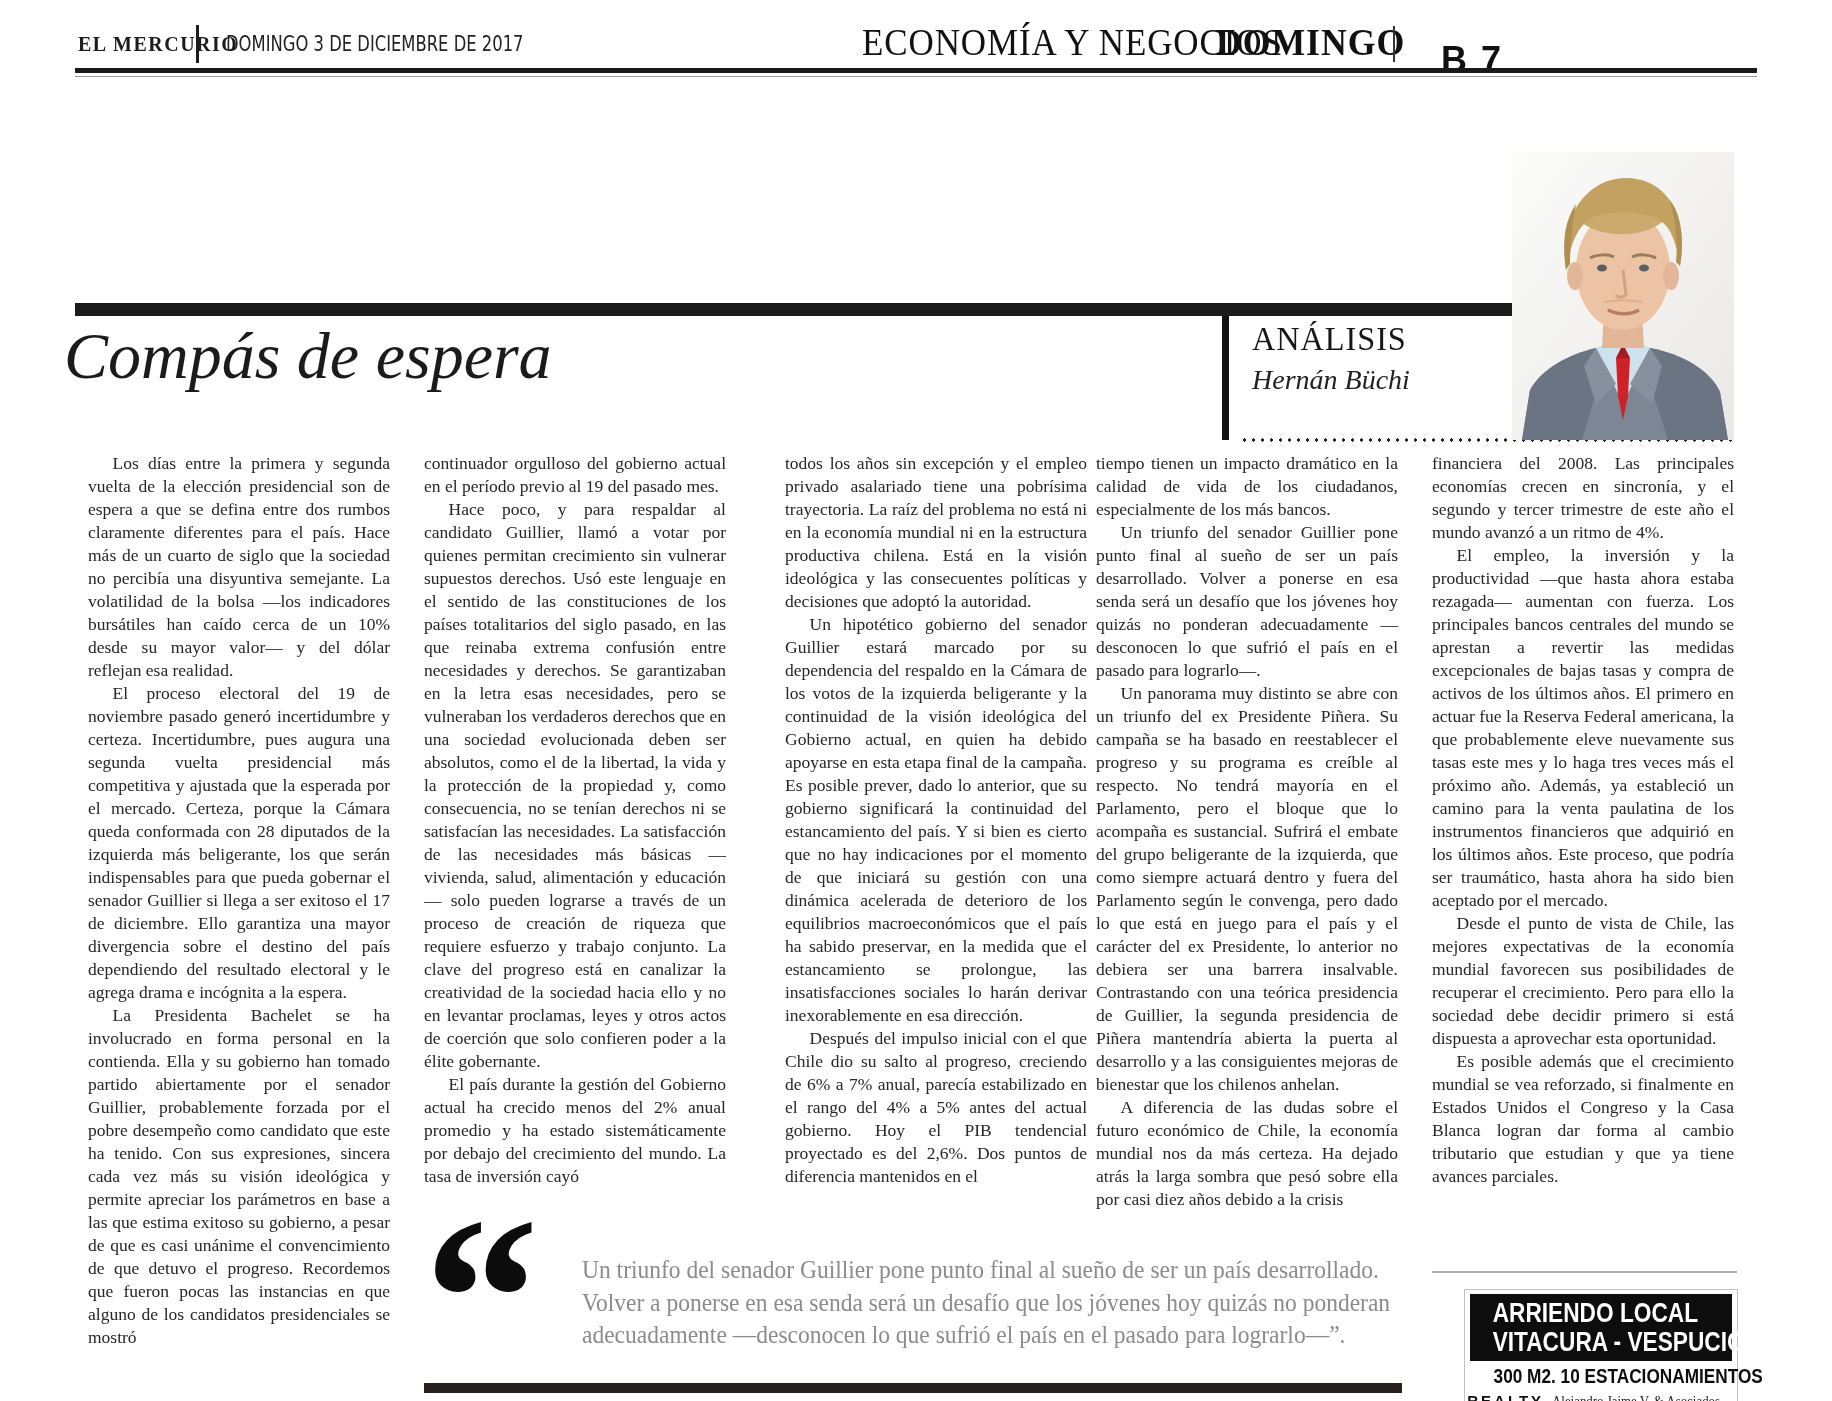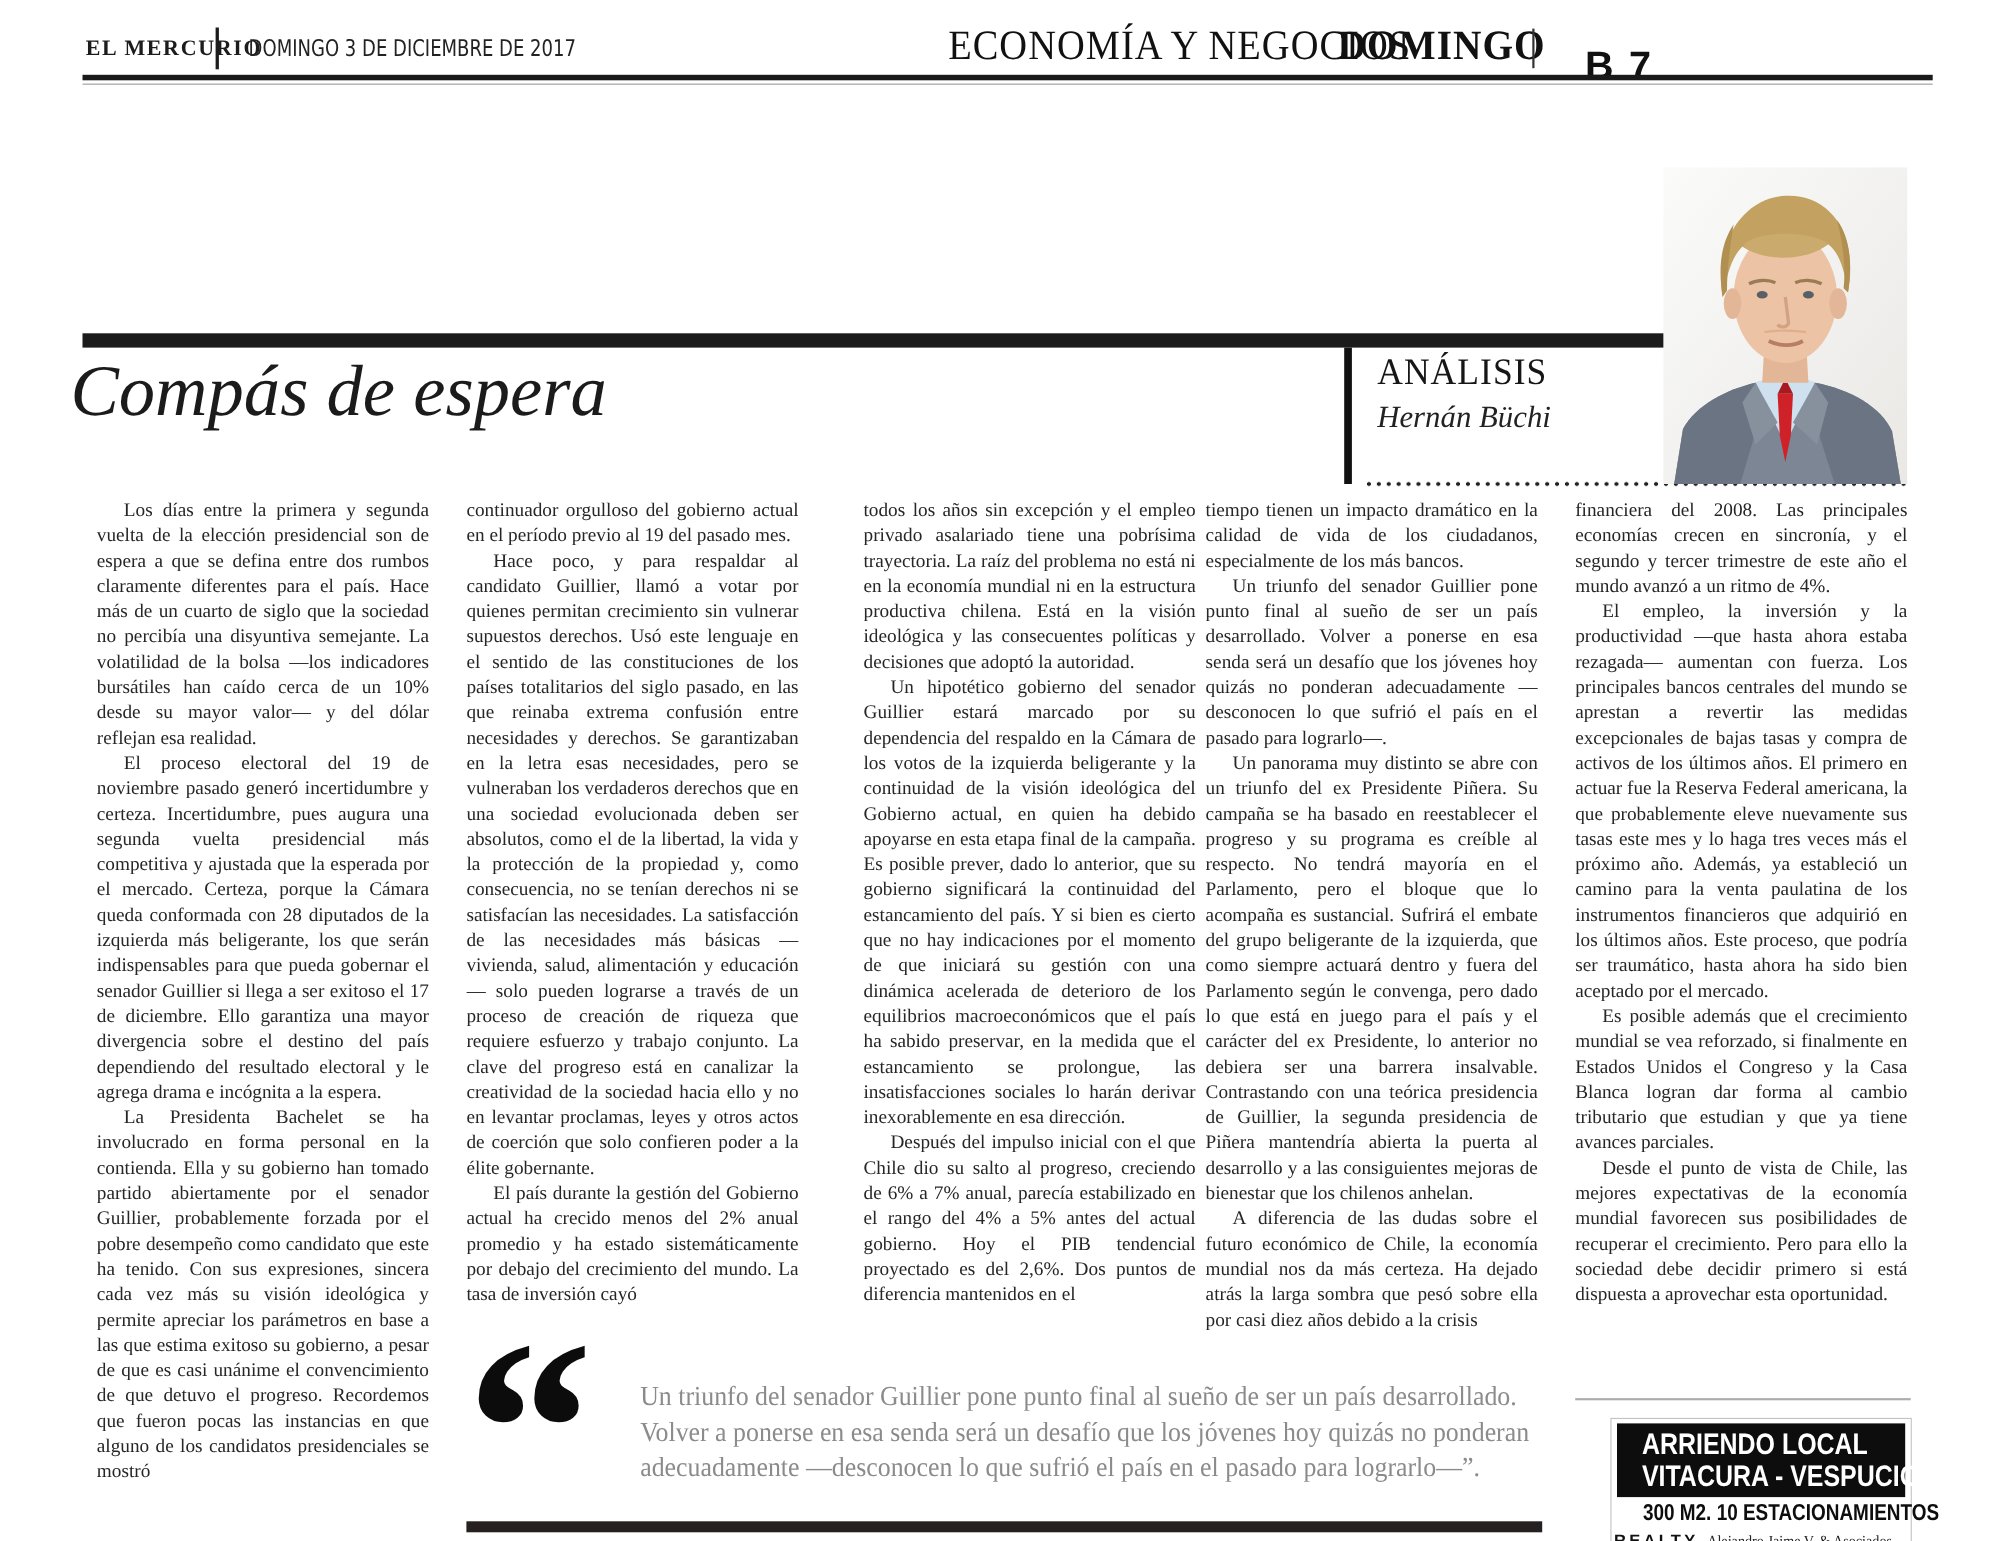--- a/index.html
+++ b/index.html
@@ -205,22 +205,22 @@
     </div>
   <div class="col c4">
       <p class="no-indent">tiempo tienen un impacto dramático en la calidad de vida de los ciudadanos, especialmente de los más bancos.</p>
       <p>Un triunfo del senador Guillier pone punto final al sueño de ser un país desarrollado. Volver a ponerse en esa senda será un desafío que los jóvenes hoy quizás no ponderan adecuadamente —desconocen lo que sufrió el país en el pasado para lograrlo—.</p>
       <p>Un panorama muy distinto se abre con un triunfo del ex Presidente Piñera. Su campaña se ha basado en reestablecer el progreso y su programa es creíble al respecto. No tendrá mayoría en el Parlamento, pero el bloque que lo acompaña es sustancial. Sufrirá el embate del grupo beligerante de la izquierda, que como siempre actuará dentro y fuera del Parlamento según le convenga, pero dado lo que está en juego para el país y el carácter del ex Presidente, lo anterior no debiera ser una barrera insalvable. Contrastando con una teórica presidencia de Guillier, la segunda presidencia de Piñera mantendría abierta la puerta al desarrollo y a las consiguientes mejoras de bienestar que los chilenos anhelan.</p>
       <p>A diferencia de las dudas sobre el futuro económico de Chile, la economía mundial nos da más certeza. Ha dejado atrás la larga sombra que pesó sobre ella por casi diez años debido a la crisis</p>
     </div>
   <div class="col c5">
       <p class="no-indent">financiera del 2008. Las principales economías crecen en sincronía, y el segundo y tercer trimestre de este año el mundo avanzó a un ritmo de 4%.</p>
       <p>El empleo, la inversión y la productividad —que hasta ahora estaba rezagada— aumentan con fuerza. Los principales bancos centrales del mundo se aprestan a revertir las medidas excepcionales de bajas tasas y compra de activos de los últimos años. El primero en actuar fue la Reserva Federal americana, la que probablemente eleve nuevamente sus tasas este mes y lo haga tres veces más el próximo año. Además, ya estableció un camino para la venta paulatina de los instrumentos financieros que adquirió en los últimos años. Este proceso, que podría ser traumático, hasta ahora ha sido bien aceptado por el mercado.</p>
+      <p>Desde el punto de vista de Chile, las mejores expectativas de la economía mundial favorecen sus posibilidades de recuperar el crecimiento. Pero para ello la sociedad debe decidir primero si está dispuesta a aprovechar esta oportunidad.</p>
       <p>Es posible además que el crecimiento mundial se vea reforzado, si finalmente en Estados Unidos el Congreso y la Casa Blanca logran dar forma al cambio tributario que estudian y que ya tiene avances parciales.</p>
-      <p>Desde el punto de vista de Chile, las mejores expectativas de la economía mundial favorecen sus posibilidades de recuperar el crecimiento. Pero para ello la sociedad debe decidir primero si está dispuesta a aprovechar esta oportunidad.</p>
     </div>
 
   <div class="pullquote">
     <div class="pq-mark">“</div>
     <div class="pq-text">Un triunfo del senador Guillier pone punto final al sueño de ser un país desarrollado. Volver a ponerse en esa senda será un desafío que los jóvenes hoy quizás no ponderan adecuadamente —desconocen lo que sufrió el país en el pasado para lograrlo—”.</div>
   </div>
   <div class="pq-rule"></div>
 
   <div class="ad-topline"></div>
   <div class="ad">

